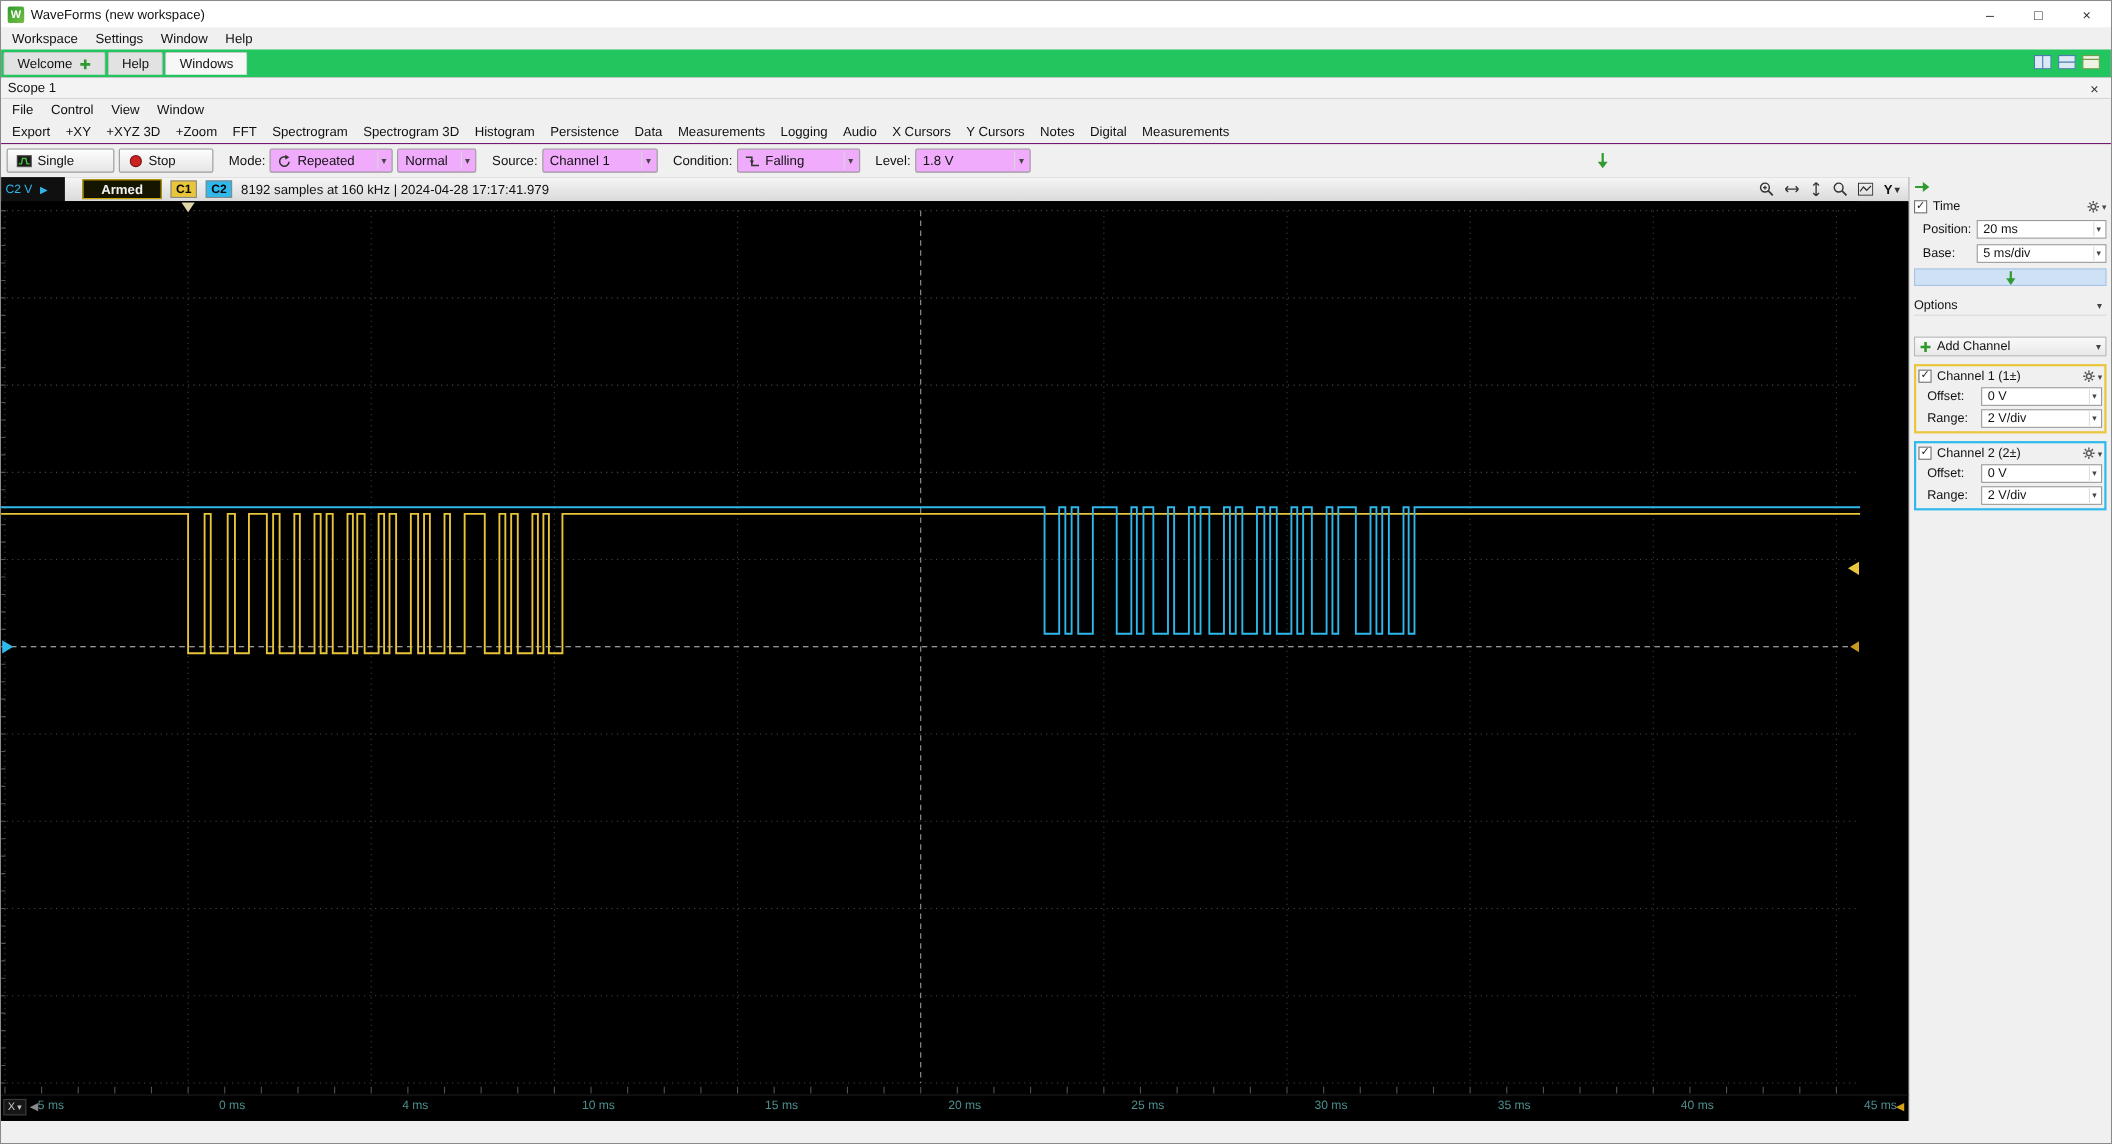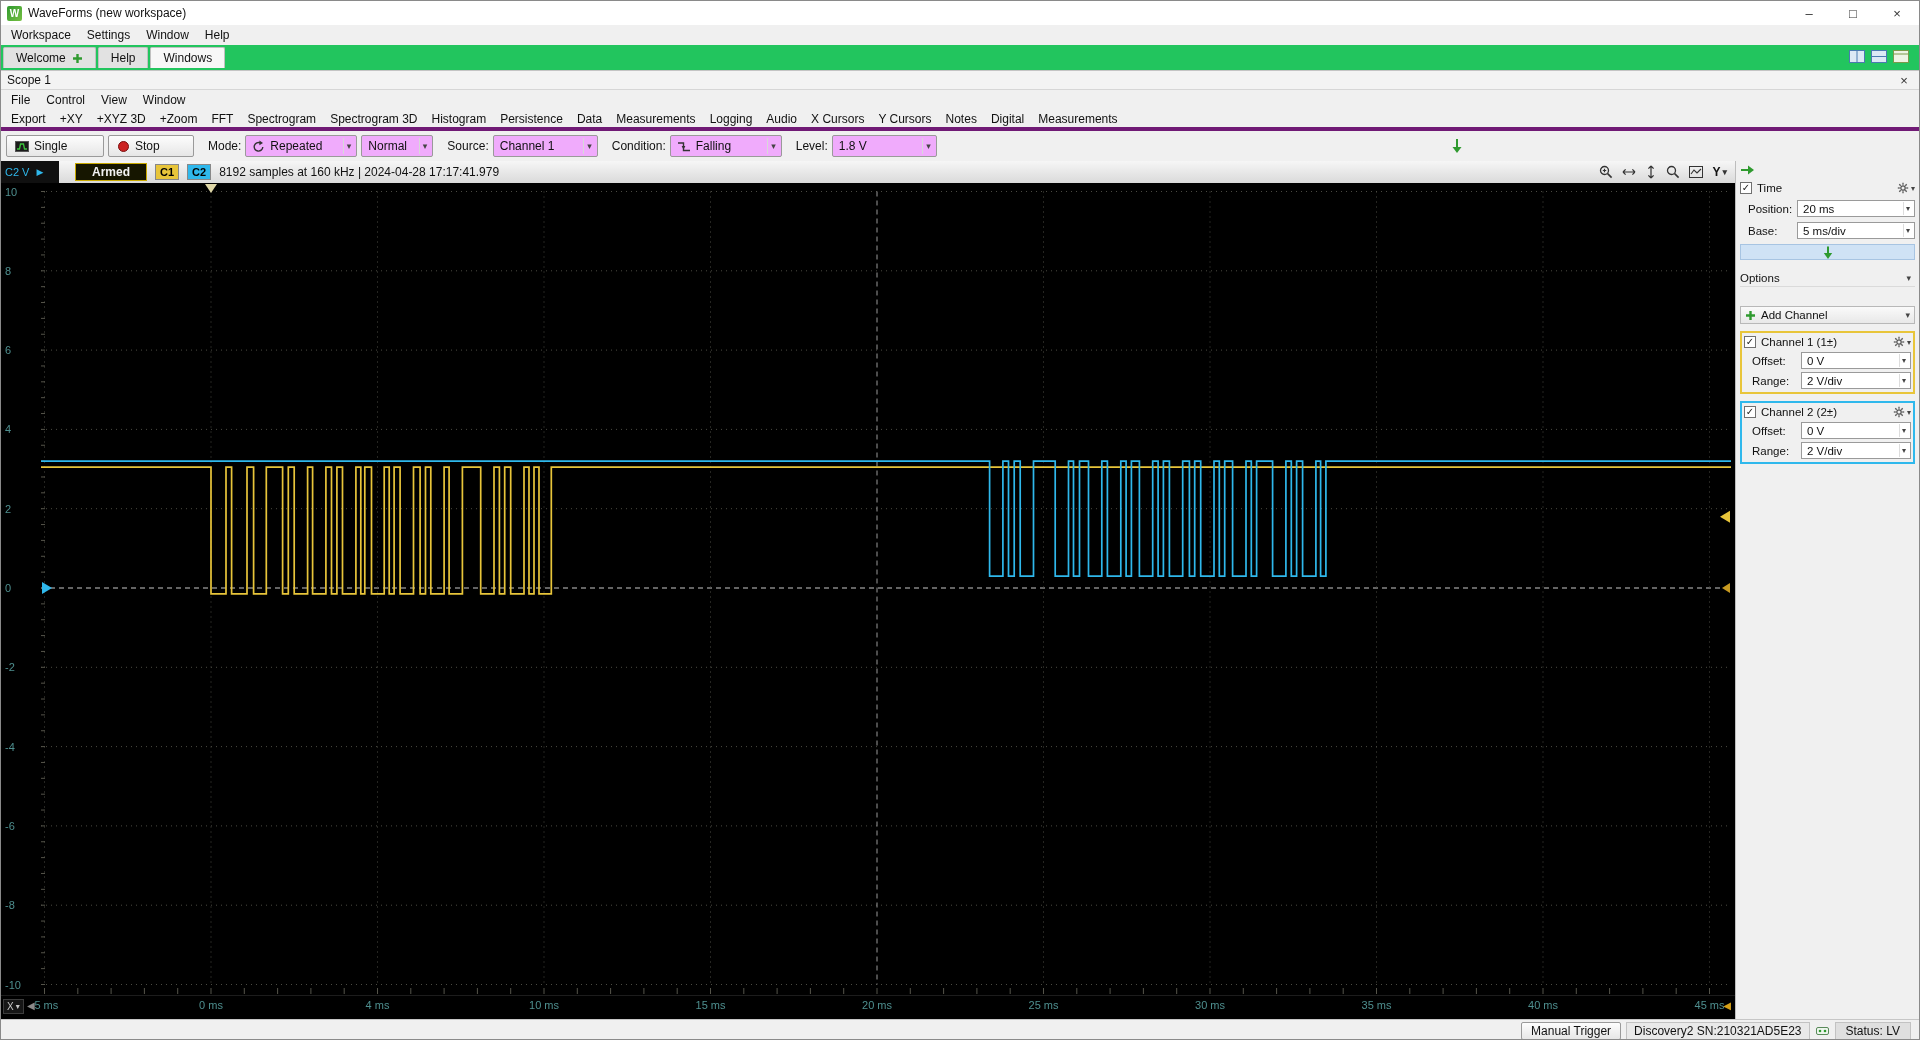--- a/index.html
+++ b/index.html
@@ -24,21 +24,21 @@
   .tab { height:21px; display:flex; align-items:center; gap:6px; padding:0 12px; margin-right:2px;
          border:1px solid #c0c0c0; border-bottom:none; background:#e2e2e2; border-radius:2px 2px 0 0; }
   .tab.active { background:#f7f7f7; }
   .tabbar-icons { margin-left:auto; display:flex; gap:6px; align-items:center; padding-right:10px; padding-bottom:3px; }
   
   .scope { flex:1 1 auto; display:flex; flex-direction:column; background:#f0f0f0; min-height:0; }
   .scope-titlebar { height:19px; background:#f3f3f3; border-bottom:1px solid #d6d6d6; display:flex; align-items:center; padding:0 6px; flex:0 0 auto; }
   .scope-close { margin-left:auto; width:18px; text-align:center; color:#333; font-size:13px; }
   .scope-menubar { height:20px; display:flex; align-items:center; padding-left:2px; flex:0 0 auto; }
   .scope-menubar .menu-item { padding:2px 8px; }
-  .scope-toolbar { height:21px; display:flex; align-items:center; padding-left:4px; gap:2px; border-bottom:4px solid #701a75; flex:0 0 auto; }
+  .scope-toolbar { height:21px; display:flex; align-items:center; padding-left:4px; gap:2px; border-bottom:1px solid #701a75; flex:0 0 auto; }
   .tool-item { padding:1px 6px; }
   
   .scope-controls { height:30px; display:flex; align-items:center; gap:4px; padding:0 5px; position:relative; flex:0 0 auto; }
   .btn { display:flex; align-items:center; justify-content:center; gap:5px; height:22px;
          border:1px solid #9a9a9a; border-radius:2px; background:linear-gradient(#fdfdfd,#e6e6e6); padding:0 8px; }
   .btn.single { width:98px; justify-content:flex-start; }
   .btn.stop   { width:86px; justify-content:flex-start; }
   .ctl-label { margin-left:10px; }
   .dd { display:flex; align-items:center; gap:5px; height:22px; background:#f0abfc; border:1px solid #9a9a9a; border-radius:2px; padding:0 2px 0 6px; }
   .dd .dd-arrow { margin-left:auto; font-size:9px; color:#444; border-left:1px solid #d8d8d8; padding:3px 3px; }
@@ -266,33 +266,20 @@
               <polyline points="2,8 5,4 8,7 12,3" fill="none" stroke="#333" stroke-width="1.1"></polyline>
             </svg>
             <div class="y-menu">
               <span>Y</span>
               <span class="dd-arrow">▾</span>
             </div>
           </div>
         </div>
 
         <div class="plot-body">
-          <div class="y-strip" id="y-strip">
-              <div class="ytick" style="top: 1.5px;">10</div>
-              <div class="ytick" style="top: 80.8px;">8</div>
-              <div class="ytick" style="top: 160.1px;">6</div>
-              <div class="ytick" style="top: 239.4px;">4</div>
-              <div class="ytick" style="top: 318.7px;">2</div>
-              <div class="ytick" style="top: 398px;">0</div>
-              <div class="ytick" style="top: 477.3px;">-2</div>
-              <div class="ytick" style="top: 556.6px;">-4</div>
-              <div class="ytick" style="top: 635.9px;">-6</div>
-              <div class="ytick" style="top: 715.2px;">-8</div>
-              <div class="ytick" style="top: 794.5px;">-10</div>
-            </div>
           <svg id="scope-svg" width="1690" height="812" viewBox="0 0 1690 812" style="background:#000;">
               <line x1="0" y1="8.5" x2="1690" y2="8.5" stroke="#4a4a42" stroke-dasharray="1 4" stroke-width="1"></line>
               <line x1="0" y1="87.80000000000001" x2="1690" y2="87.80000000000001" stroke="#4a4a42" stroke-dasharray="1 4" stroke-width="1"></line>
               <line x1="0" y1="167.10000000000002" x2="1690" y2="167.10000000000002" stroke="#4a4a42" stroke-dasharray="1 4" stroke-width="1"></line>
               <line x1="0" y1="246.4" x2="1690" y2="246.4" stroke="#4a4a42" stroke-dasharray="1 4" stroke-width="1"></line>
               <line x1="0" y1="325.7" x2="1690" y2="325.7" stroke="#4a4a42" stroke-dasharray="1 4" stroke-width="1"></line>
               <line x1="0" y1="405" x2="1690" y2="405" stroke="#c8c8c8" stroke-dasharray="5 4" stroke-width="1"></line>
               <line x1="0" y1="484.3" x2="1690" y2="484.3" stroke="#4a4a42" stroke-dasharray="1 4" stroke-width="1"></line>
               <line x1="0" y1="563.6" x2="1690" y2="563.6" stroke="#4a4a42" stroke-dasharray="1 4" stroke-width="1"></line>
               <line x1="0" y1="642.9" x2="1690" y2="642.9" stroke="#4a4a42" stroke-dasharray="1 4" stroke-width="1"></line>
@@ -574,24 +561,14 @@
             <label>Range:</label>
             <div class="pdd">
               <span>2 V/div</span>
               <span class="dd-arrow">▾</span>
             </div>
           </div>
         </div>
       </div>
     </div>
 
-    <div class="statusbar">
-      <span class="sb-btn">Manual Trigger</span>
-      <span class="sb-panel">Discovery2 SN:210321AD5E23</span>
-      <svg width="15" height="14" viewBox="0 0 15 14">
-        <rect x="1.5" y="3.5" width="12" height="7" rx="1.5" fill="#eef6ee" stroke="#5a8a5a"></rect>
-        <circle cx="5" cy="7" r="1.3" fill="#2f9a2f"></circle>
-          <circle cx="10" cy="7" r="1.3" fill="#2f9a2f"></circle>
-      </svg>
-      <span class="sb-status">Status: LV</span>
-    </div>
   </div>
 </div>
 
 </body></html>

